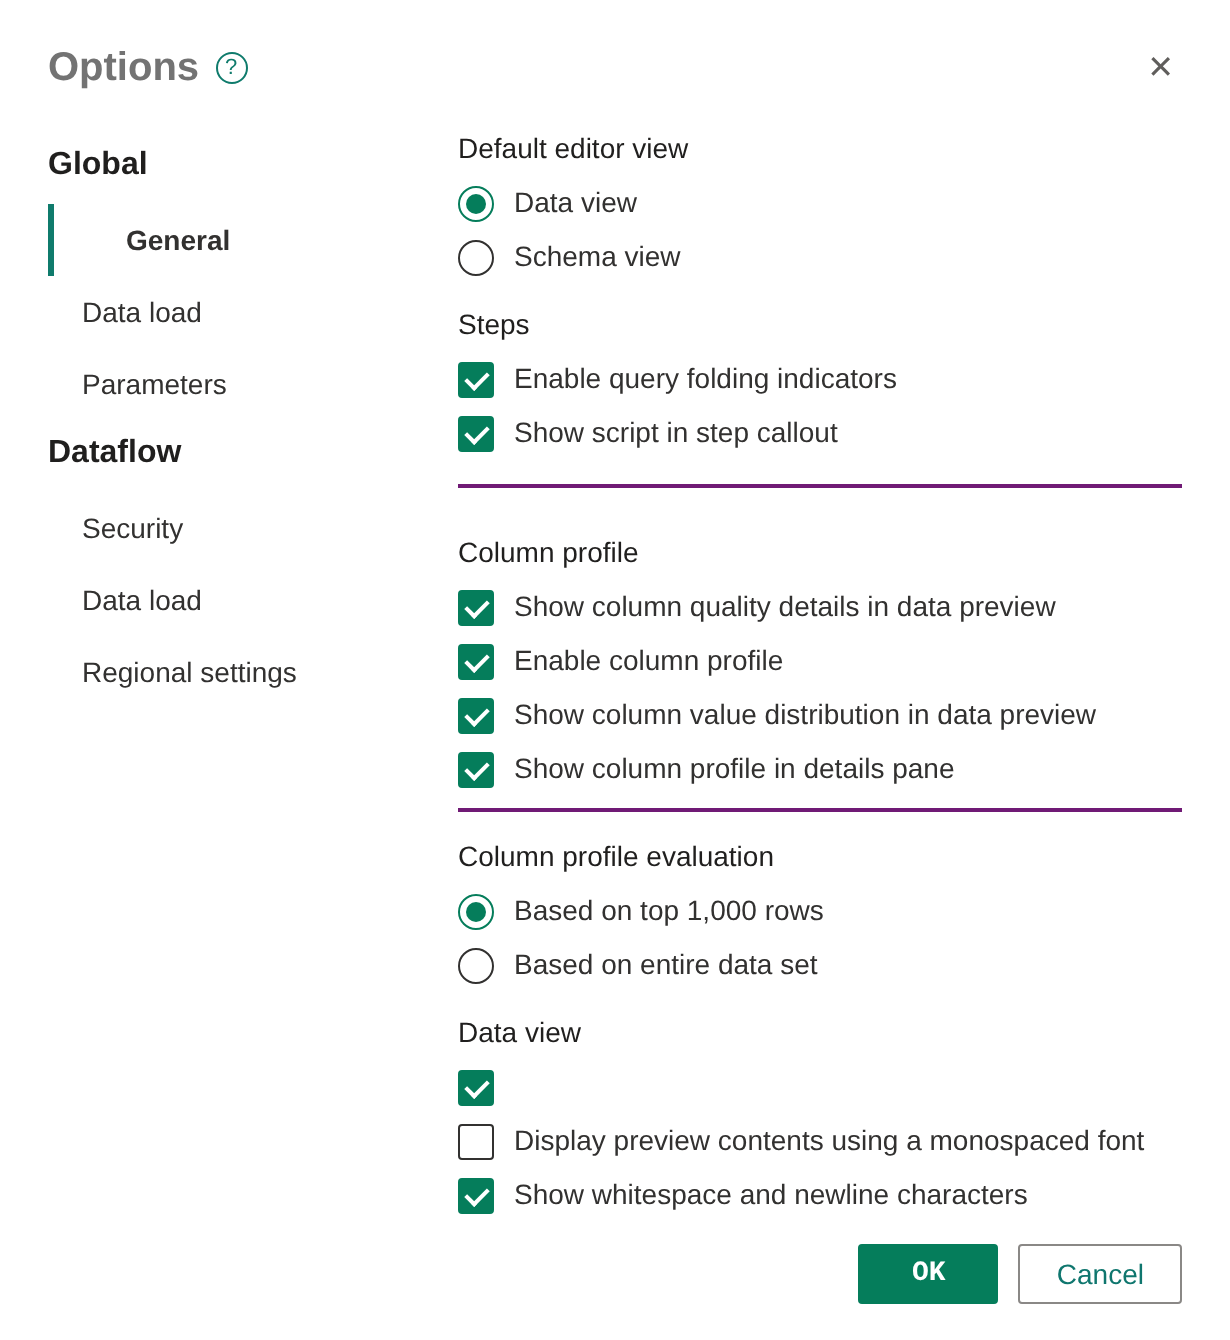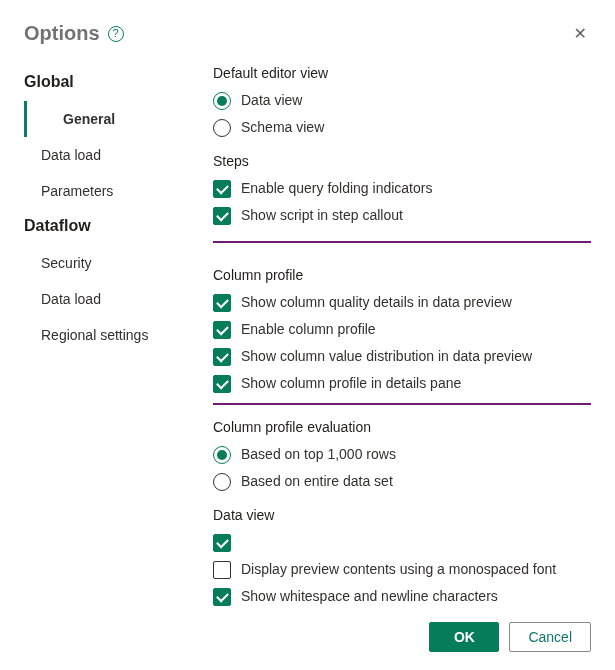--- a/index.html
+++ b/index.html
@@ -49,21 +49,21 @@
   }
   .close-icon {
     font-size: 16px;
     color: #605e5c;
     cursor: pointer;
     padding: 4px;
   }
   .body {
     display: flex;
     flex: 1;
-    gap: 24px;
+    gap: 40px;
     overflow: hidden;
   }
   .sidebar {
     width: 165px;
     flex-shrink: 0;
   }
   .section-head {
     font-size: 16px;
     font-weight: 600;
     color: #201f1e;
@@ -173,20 +173,21 @@
     border-radius: 2px;
     cursor: pointer;
     text-align: center;
     font-family: inherit;
   }
   .btn-primary {
     background: #057d5b;
     color: #fff;
     border: 1px solid #057d5b;
     font-weight: 600;
+    font-family: Liberation Mono, monospace;
   }
   .btn-secondary {
     background: #fff;
     color: #0f766e;
     border: 1px solid #8a8886;
   }
 </style>
 </head>
 <body>
 

